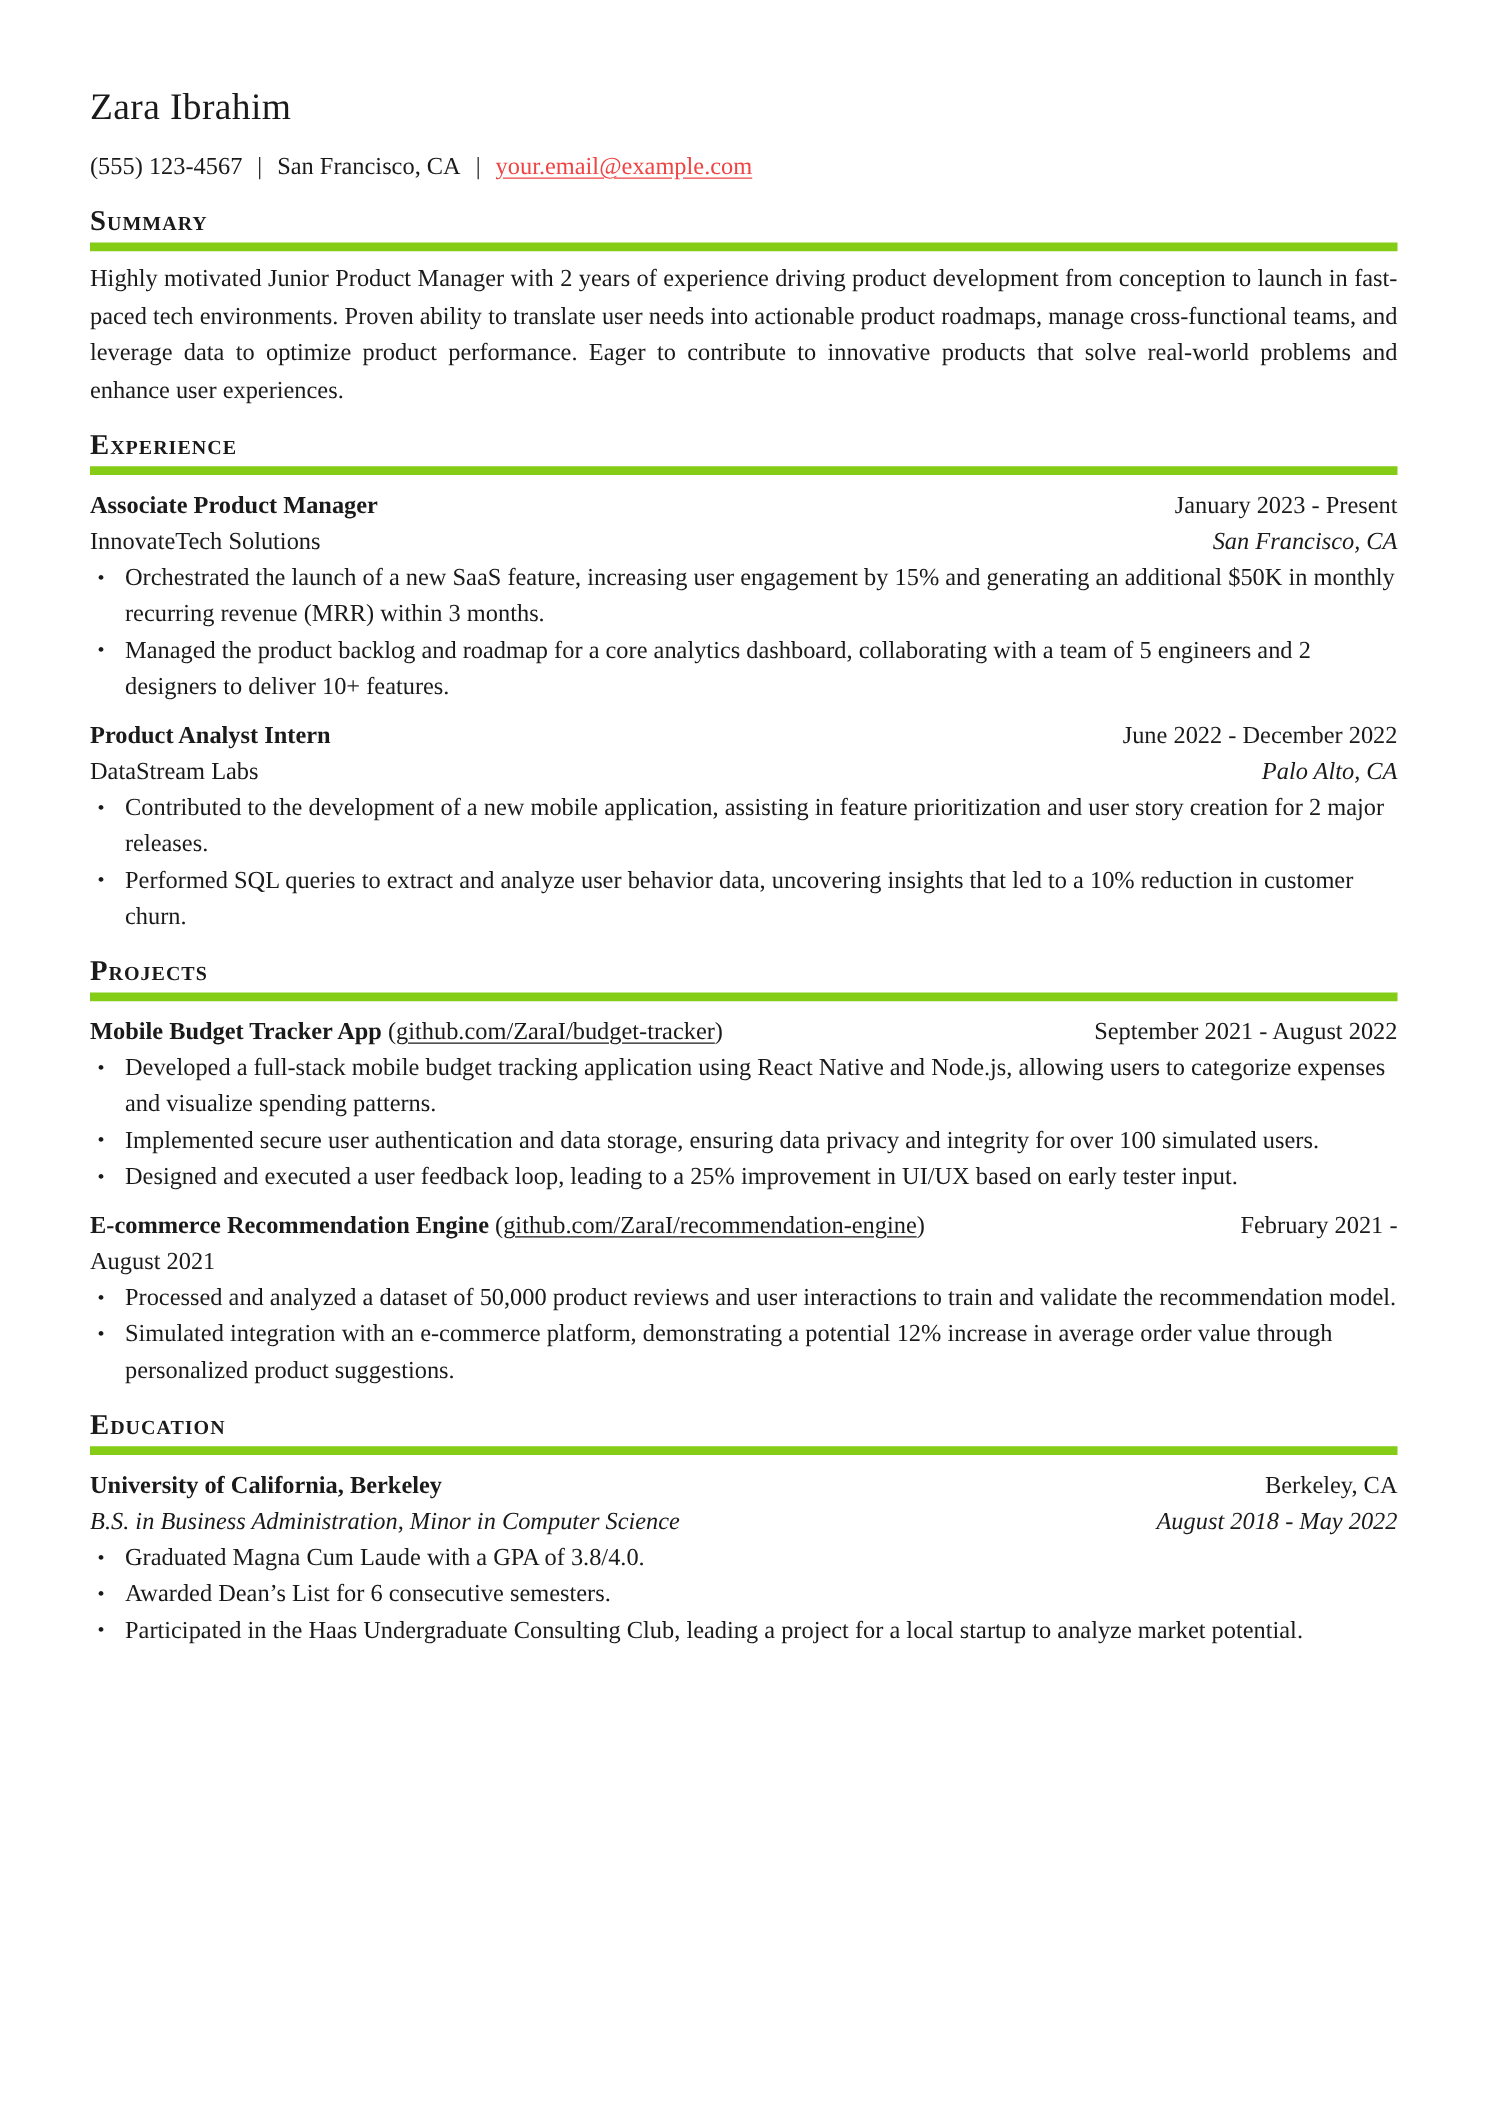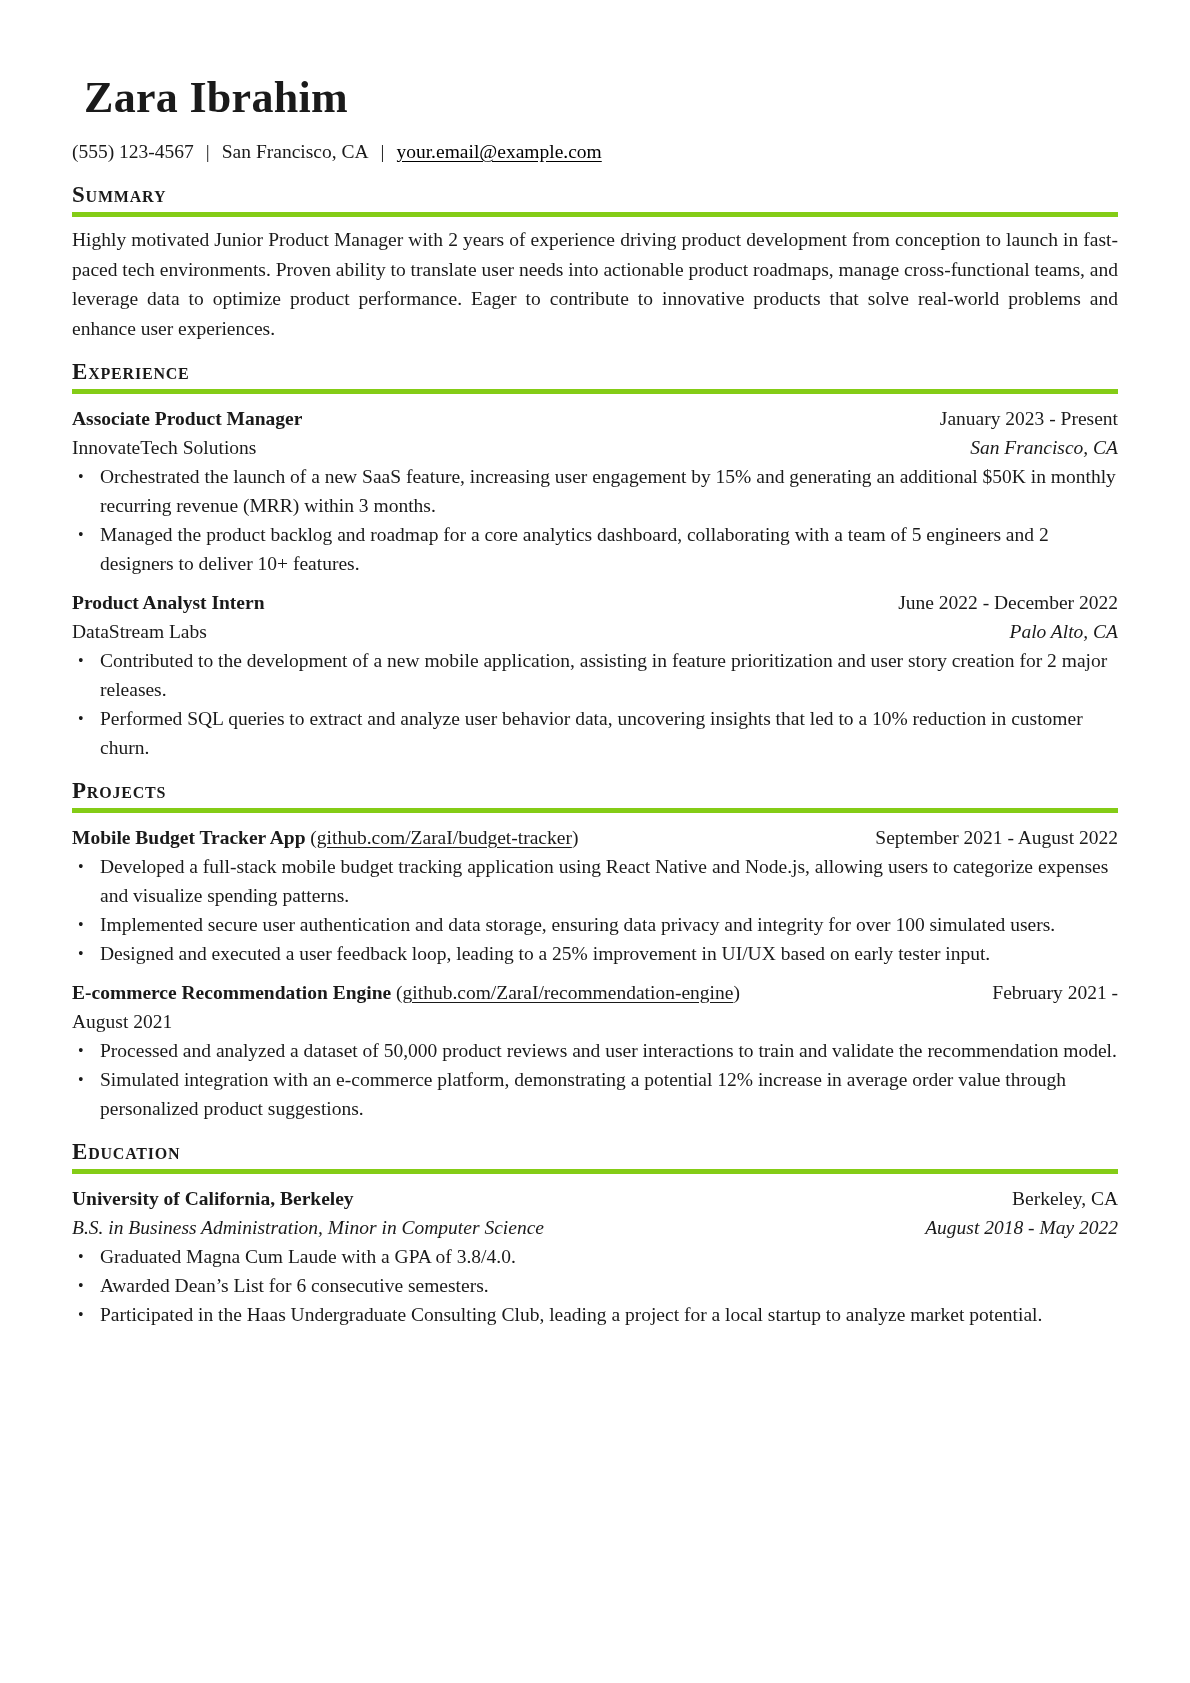--- a/index.html
+++ b/index.html
@@ -3,31 +3,31 @@
 <meta charset="utf-8">
 <style>
   html, body { margin: 0; padding: 0; background: #ffffff; }
   body {
     width: 1190px; height: 1683px; overflow: hidden;
     font-family: "Liberation Serif", "DejaVu Serif", serif;
     color: #1a1a1a;
   }
   .page { position: relative; padding: 58px 72px 0 72px; }
   .name {
-    font-size: 44px; font-weight: bold; margin: 12px; line-height: 56px;
+    font-size: 30px; font-weight: normal; margin: 0; line-height: 56px;
     letter-spacing: 0.3px;
   }
   .contact { font-size: 19.5px; line-height: 28px; margin-top: 6px; }
   .contact .sep { display: inline-block; margin: 0 12px; }
-  .contact a { color: #000000; text-decoration: underline; text-underline-offset: 3px; margin-top: 28px; }
+  .contact a { color: #ef4444; text-decoration: underline; text-underline-offset: 3px; margin-top: 28px; }
   .section { margin-top: 14px; }
   .section-title {
     font-size: 23px; font-weight: bold; font-variant: small-caps; letter-spacing: 0.8px;
     line-height: 30px; margin: 0; padding-bottom: 2px;
-    border-bottom: 5px solid #84cc16;
+    border-bottom: 7px solid #84cc16;
   }
   .para {
     font-size: 19.5px; line-height: 29.5px; margin: 8px 0 0 0; text-align: justify;
   }
   .entry { margin-top: 10px; }
   .entry:first-of-type { margin-top: 10px; }
   .row { display: flex; justify-content: space-between; align-items: center; font-size: 19.5px; line-height: 29px; }
   .bold { font-weight: bold; }
   .ital { font-style: italic; }
   ul.bullets { margin: 0; padding: 0; list-style: none; }

